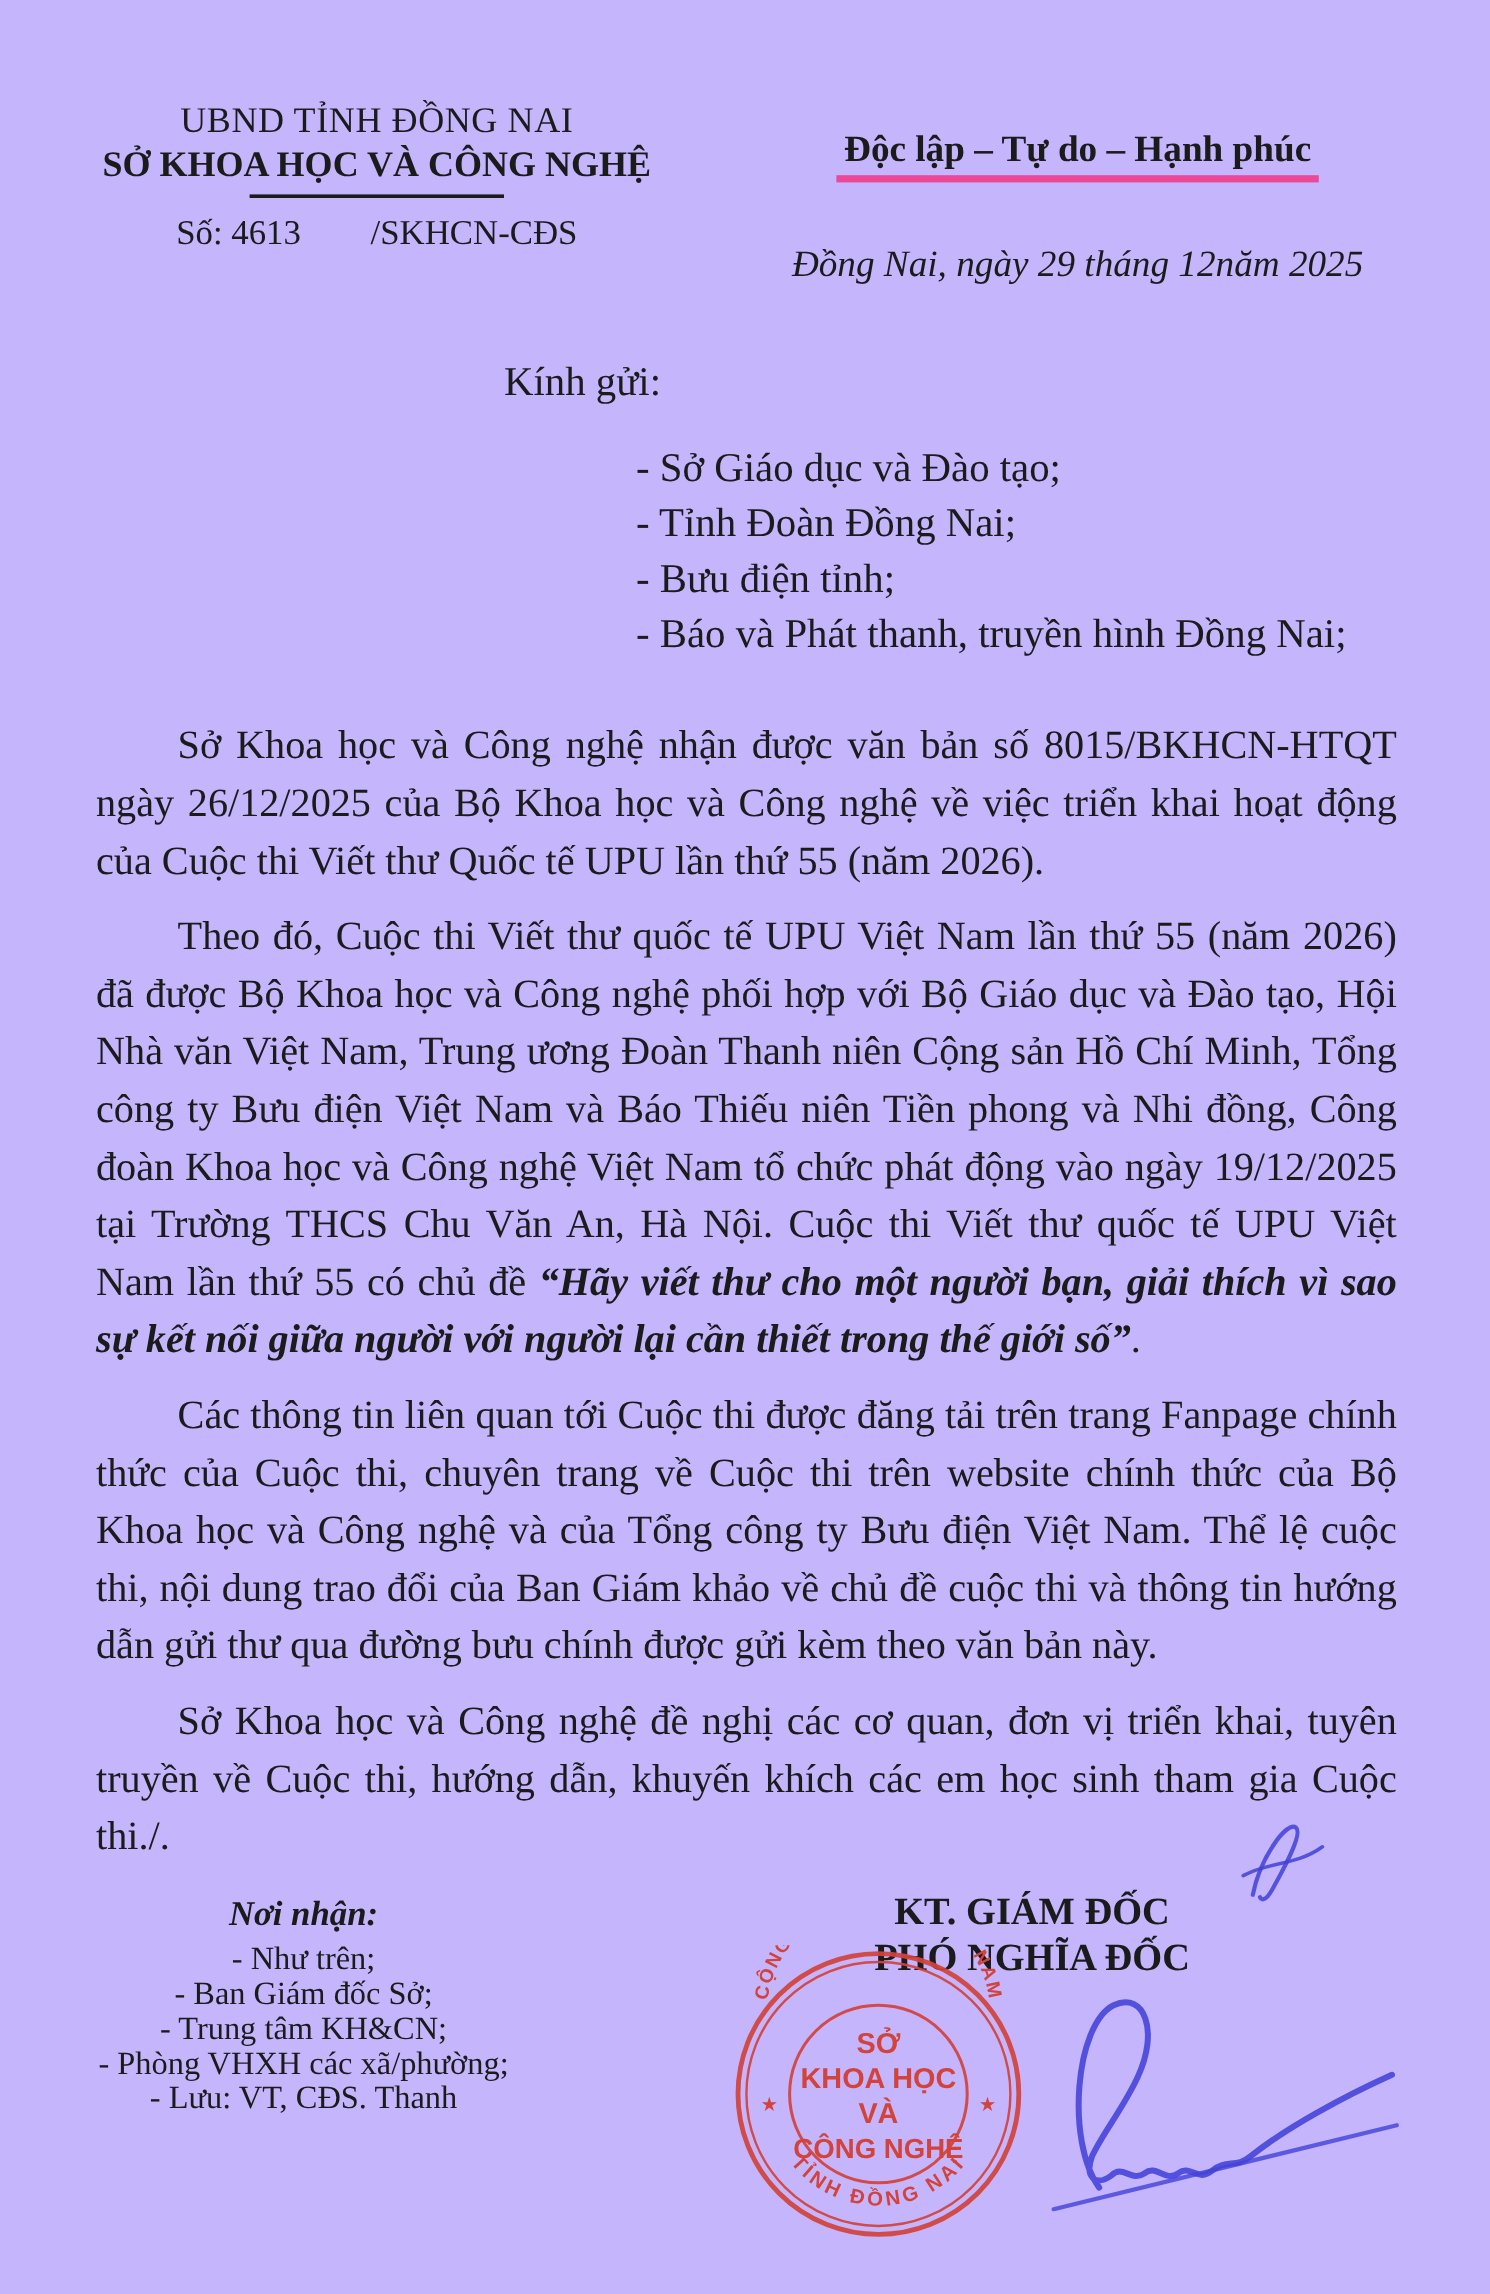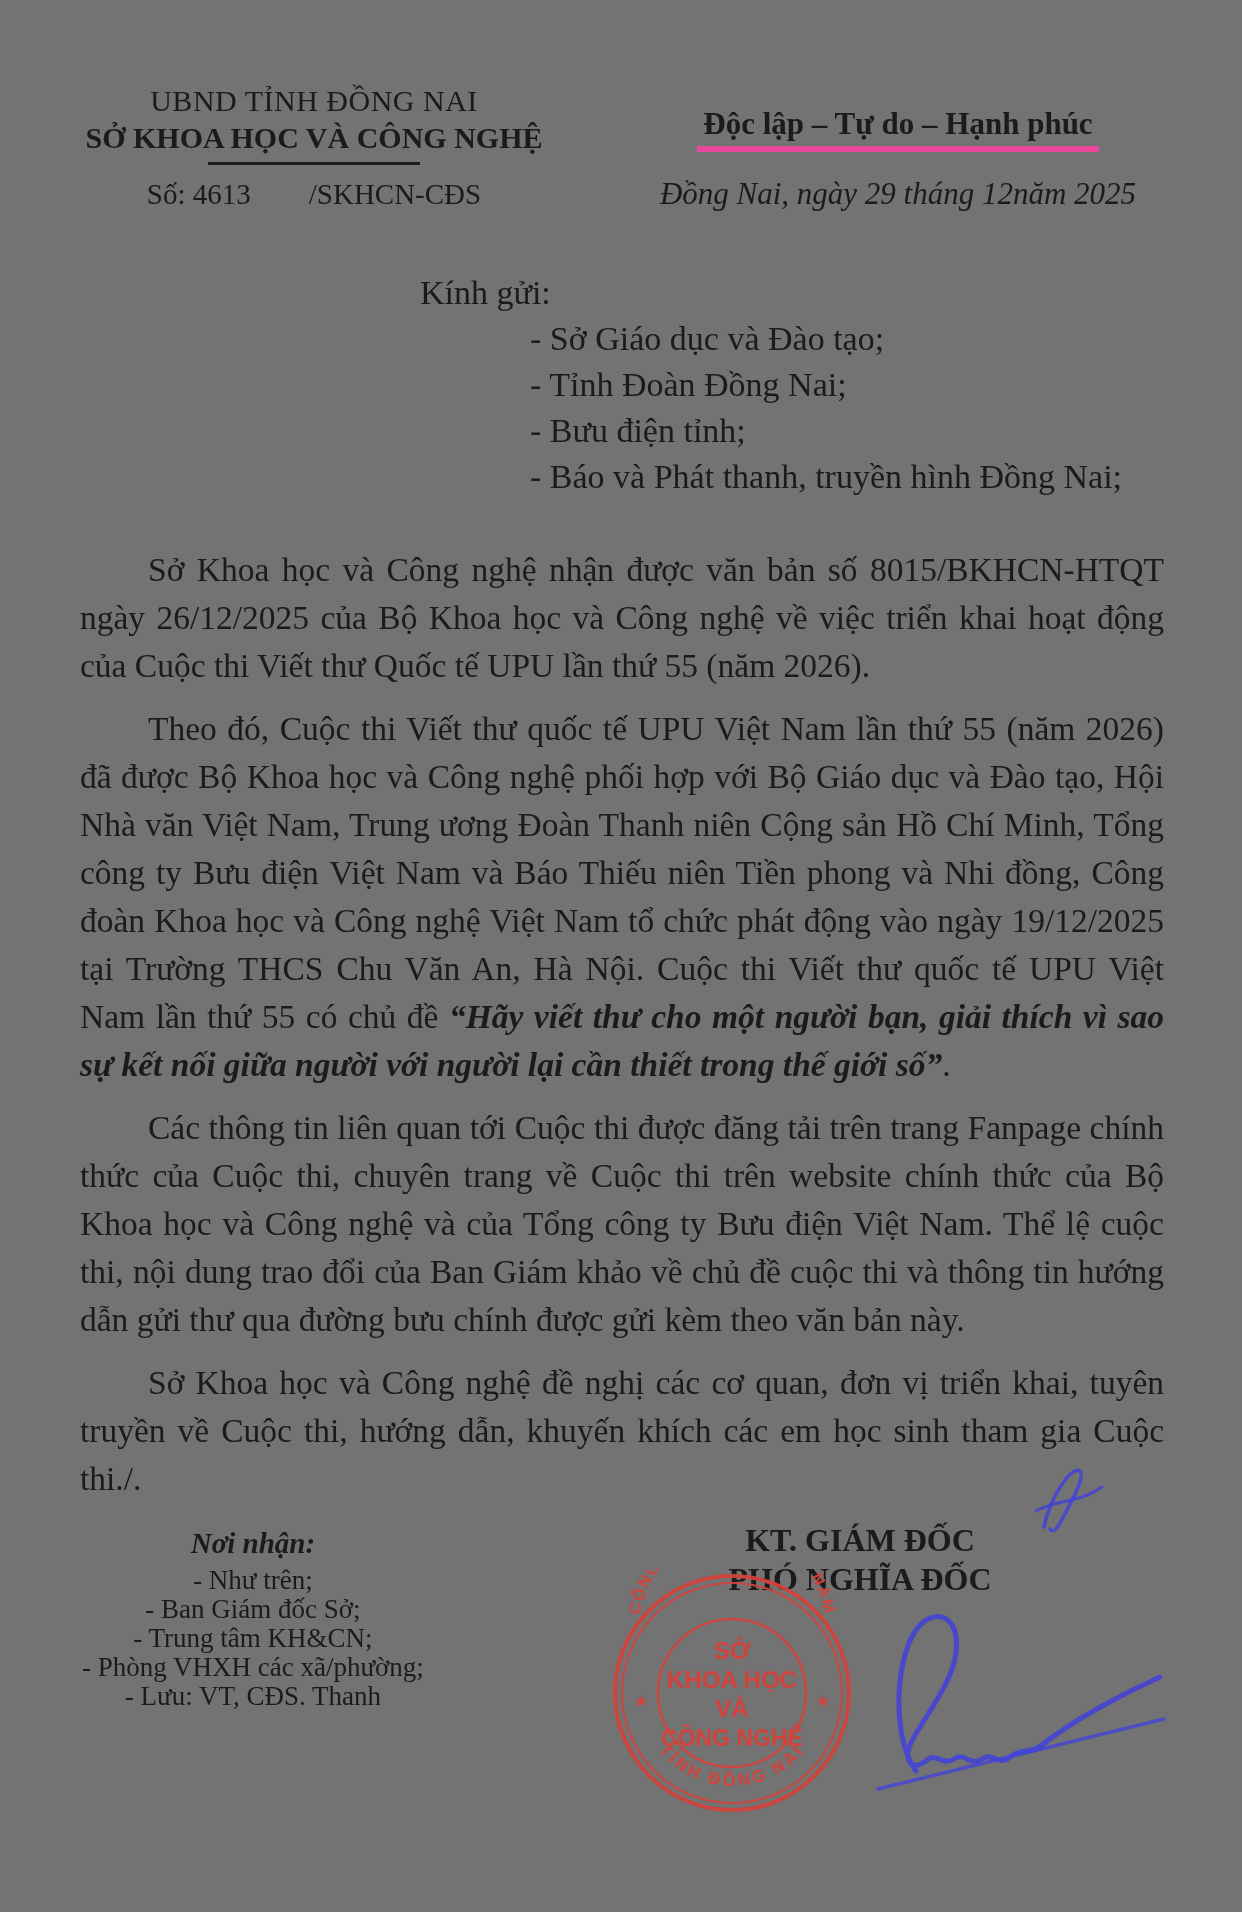--- a/index.html
+++ b/index.html
@@ -1,42 +1,42 @@
 <!DOCTYPE html>
 <html><head>
 <meta charset="utf-8">
 <style>
   html,body { margin:0; padding:0; background:#e8e8e8; }
   .page {
     position:relative;
     width:1242px; height:1912px;
     margin:0 auto;
-    background:#737373;
+    background:#c4b5fd;
     font-family:"Liberation Serif", serif;
     color:#1b1b1b;
     overflow:hidden;
   }
   
   .header { display:flex; padding:84px 28px 0 34px; }
   .header-left { flex:0 0 560px; text-align:center; }
   .header-right { flex:1; text-align:center; padding-right:12px; }
   .org-parent { font-size:30px; letter-spacing:.5px; }
   .org-name { font-size:30px; font-weight:bold; margin-top:3px; }
   .org-underline { width:212px; height:3px; background:#1b1b1b; margin:7px auto 0 auto; }
   .doc-number { font-size:29px; margin-top:13px; }
   .doc-number .suffix { margin-left:58px; }
   .subject { font-size:28px; line-height:1.42; margin:16px auto 0 auto; width:552px; }
   .national-title { font-size:28px; font-weight:bold; letter-spacing:.2px; }
   .motto { display:inline-block; font-size:31px; font-weight:bold; margin-top:4px;
            border-bottom:6px solid #ec4899; padding:0 6px 4px 6px; }
-  .place-date { font-size:31px; font-style:italic; margin-top:24px; }
+  .place-date { font-size:31px; font-style:italic; margin-top:50px; }
   
   .salutation { margin-top:62px; }
   .salute-label { font-size:34px; margin-left:420px; }
-  .recipients { margin:4px 0 0 530px; font-size:34px; line-height:46px; }
+  .recipients { margin:30px 0 0 530px; font-size:34px; line-height:46px; }
   
   .body-text { margin-top:46px; padding:0 78px 0 80px; }
   .body-text p {
     margin:0 0 15px 0;
     font-size:33.5px; line-height:48px;
     text-align:justify; text-indent:68px;
   }
   .theme { font-weight:bold; font-style:italic; }
   .p-last { position:relative; }
   .initial-svg { position:absolute; right:50px; bottom:-36px; }

